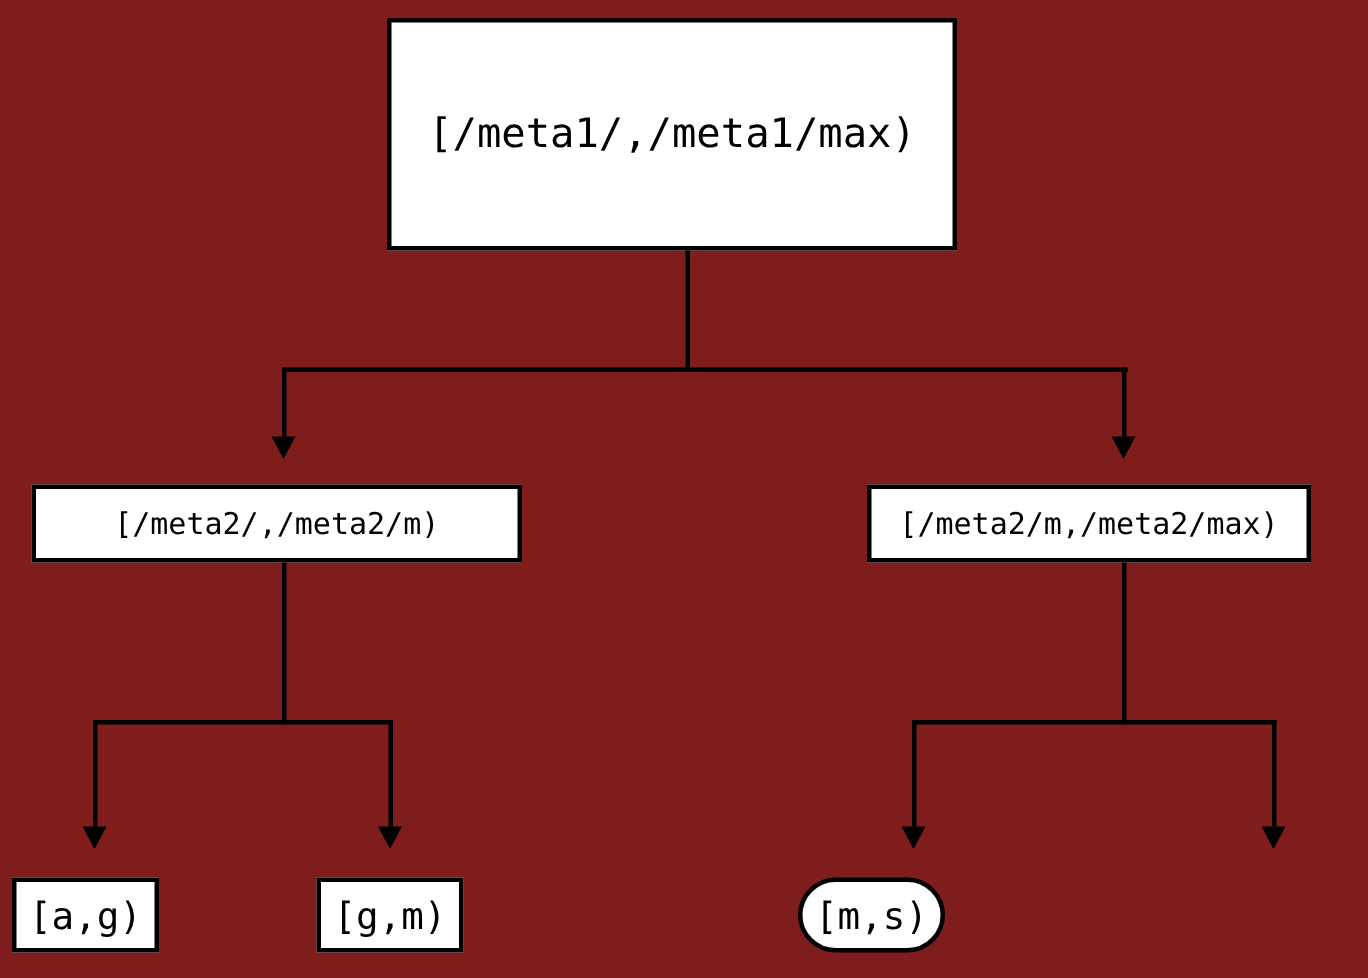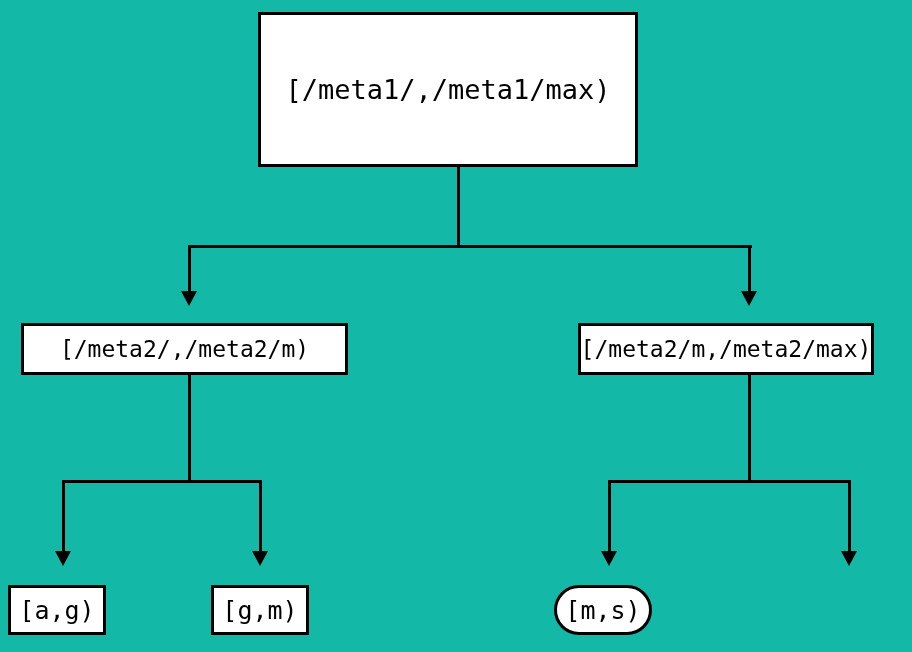--- a/index.html
+++ b/index.html
@@ -5,21 +5,21 @@
 <style>
   html, body {
     margin: 0;
     padding: 0;
     background: #ffffff;
   }
   #canvas {
     position: relative;
     width: 912px;
     height: 652px;
-    background: #14b8a6;
+    background: #7f1d1d;
     overflow: hidden;
     font-family: "DejaVu Sans Mono", "Liberation Mono", monospace;
   }
   
   .node {
     position: absolute;
     box-sizing: border-box;
     border: 3px solid #000000;
     background: #ffffff;
     display: flex;
@@ -27,21 +27,21 @@
     justify-content: center;
     text-align: center;
   }
   .node-label {
     color: #000000;
     font-family: "DejaVu Sans Mono", "Liberation Mono", monospace;
     white-space: pre;
     line-height: 1;
   }
   .node.root .node-label      { font-size: 27px; letter-spacing: 0px; }
-  .node.mid  .node-label      { font-size: 23px; letter-spacing: 0px; }
+  .node.mid  .node-label      { font-size: 20px; letter-spacing: 0px; }
   .node.leaf .node-label      { font-size: 25px; letter-spacing: 0px; }
 
   
   .edge-v {
     position: absolute;
     width: 3px;
     background: #000000;
   }
   .edge-h {
     position: absolute;
@@ -105,18 +105,18 @@
   <div class="arrowhead" style="left:841px; top:551px;"></div>
 
   <div class="node leaf" style="left:211px; top:585px; width:98px; height:50px;">
     <span class="node-label">[g,m)</span>
   </div>
 
   <div class="node leaf" style="left:8px; top:585px; width:98px; height:50px;">
     <span class="node-label">[a,g)</span>
   </div>
 
-  <div class="node leaf" style="left:554px; top:585px; width:98px; height:50px;border-radius:25px;">
+  <div class="node leaf" style="left:532px; top:585px; width:98px; height:50px;border-radius:25px;">
     <span class="node-label">[m,s)</span>
   </div>
 
 
 </div>
 
 </body></html>

